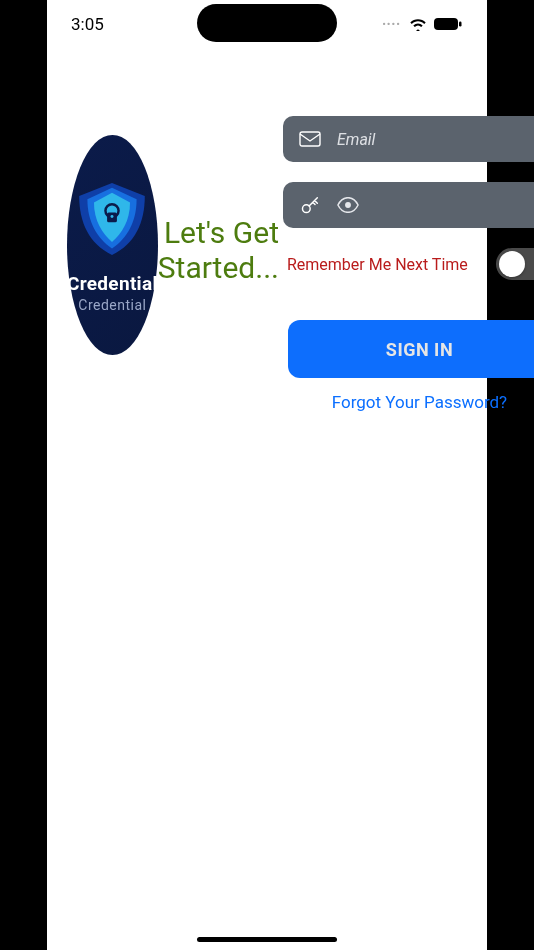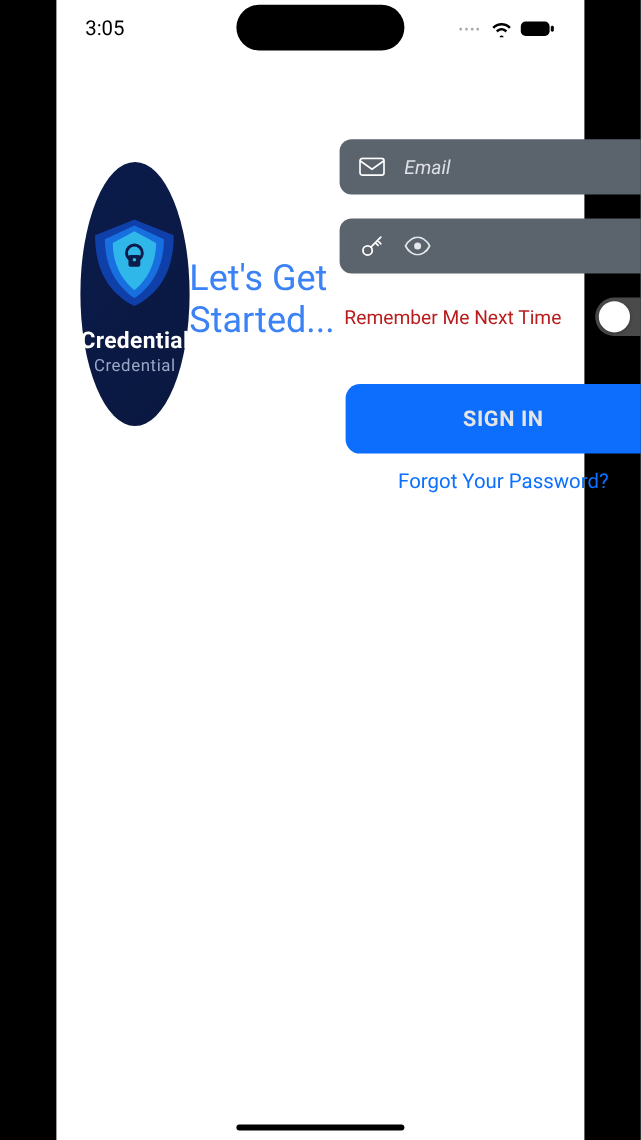--- a/index.html
+++ b/index.html
@@ -89,23 +89,24 @@
       letter-spacing: 0.3px;
     }
     .brand-sub {
       color: #9aa7c7;
       font-size: 14px;
       letter-spacing: 0.5px;
       margin-top: 2px;
     }
     .heading {
       font-size: 30px;
-      color: #3b82f6;
+      color: #4d7c0f;
       margin-top: 10px;
       font-weight: 400;
+      text-align: right;
     }
     .form {
       width: 100%;
       margin-top: 38px;
       padding: 0 4px;
     }
     .input-row {
       background: #5b636d;
       border-radius: 10px;
       height: 46px;

